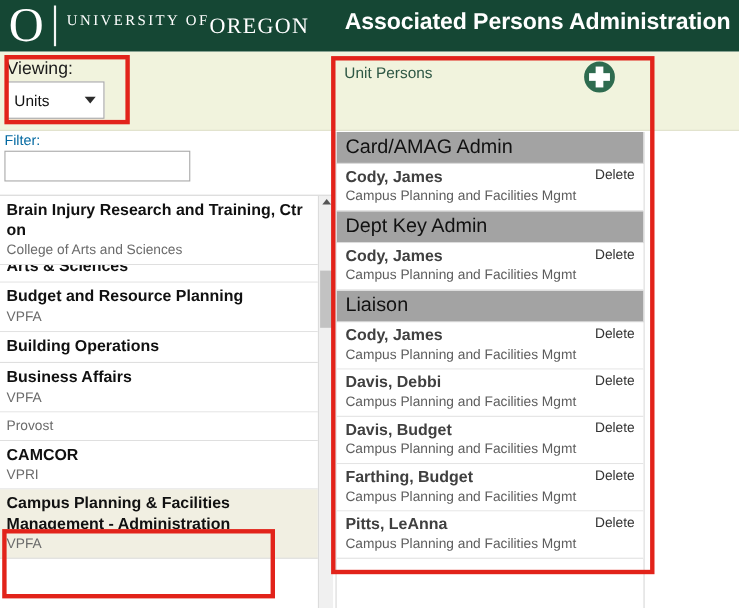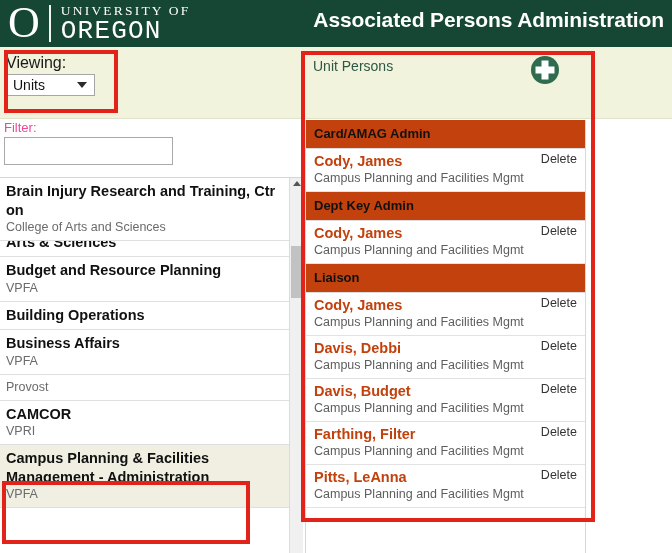--- a/index.html
+++ b/index.html
@@ -44,35 +44,34 @@
   }
   .logo-rule {
     width: 2px;
     height: 37px;
     background: #ffffff;
     margin-right: 10px;
     opacity: 0.95;
   }
   .logo-words {
     display: flex;
-    flex-direction: column;
+    flex-direction: row;
     font-family: "Liberation Serif", serif;
     color: #ffffff;
   }
   .logo-univ {
     font-size: 13.5px;
     letter-spacing: 2.2px;
     line-height: 15px;
     margin-bottom: 0px;
   }
   .logo-oregon {
-    font-size: 26px;
+    font-size: 20px;
     letter-spacing: 1.2px;
     line-height: 26px;
-    font-family: Liberation Mono, monospace;
   }
   .app-title {
     position: absolute;
     right: 8px;
     top: 8px;
     font-size: 21px;
     font-weight: bold;
     color: #ffffff;
     letter-spacing: -0.1px;
     white-space: nowrap;
@@ -102,21 +101,21 @@
   }
   .viewing-label {
     font-size: 16px;
     color: #1a1a1a;
     line-height: 16px;
     margin-bottom: 3px;
   }
   .select-wrap {
     position: relative;
     width: 89px;
-    height: 22px;
+    height: 34px;
     background: #ffffff;
     border: 1px solid #a6a6a6;
     box-sizing: border-box;
     display: flex;
     align-items: center;
   }
   .select-value {
     font-size: 14px;
     color: #111;
     padding-left: 6px;
@@ -131,21 +130,21 @@
     border-right: 5px solid transparent;
     border-top: 6px solid #2b2b2b;
   }
   .filter-area {
     position: absolute;
     left: 4px; top: 73px;
     width: 180px;
   }
   .filter-label {
     font-size: 13px;
-    color: #ec4899;
+    color: #0369a1;
     line-height: 15px;
     margin-bottom: 2px;
   }
   .filter-input {
     width: 169px;
     height: 28px;
     background: #ffffff;
     border: 1px solid #a9a9a9;
     box-sizing: border-box;
     font-family: "Liberation Sans", sans-serif;
@@ -260,39 +259,39 @@
     left: 0; top: 73px;
     width: 281px;
     height: 450px;
     background: #ffffff;
     border: 1px solid #d8d8d8;
     border-top: none;
     box-sizing: border-box;
     overflow: hidden;
   }
   .group-header {
-    background: #c2410c;
+    background: #a3a3a3;
     border-bottom: 1px solid #dcdcdc;
-    font-size: 13px;
-    font-weight: bold;
+    font-size: 18px;
+    font-weight: normal;
     color: #111111;
     padding: 4px 8px 5px 8px;
     line-height: 19px;
   }
   .person-row {
     position: relative;
     border-bottom: 1px solid #e2e2e2;
     padding: 3px 8px 5px 8px;
     background: #ffffff;
     box-sizing: border-box;
   }
   .person-name {
     font-size: 14.5px;
     font-weight: bold;
-    color: #c2410c;
+    color: #404040;
     line-height: 19px;
   }
   .person-unit {
     font-size: 12.5px;
     color: #5e5e5e;
     line-height: 15px;
   }
   .delete-link {
     position: absolute;
     right: 8px;
@@ -421,21 +420,21 @@
           <div class="person-name">Davis, Debbi</div>
           <div class="person-unit">Campus Planning and Facilities Mgmt</div>
           <a class="delete-link" href="#">Delete</a>
         </div>
         <div class="person-row">
           <div class="person-name">Davis, Budget</div>
           <div class="person-unit">Campus Planning and Facilities Mgmt</div>
           <a class="delete-link" href="#">Delete</a>
         </div>
         <div class="person-row">
-          <div class="person-name">Farthing, Filter</div>
+          <div class="person-name">Farthing, Budget</div>
           <div class="person-unit">Campus Planning and Facilities Mgmt</div>
           <a class="delete-link" href="#">Delete</a>
         </div>
         <div class="person-row">
           <div class="person-name">Pitts, LeAnna</div>
           <div class="person-unit">Campus Planning and Facilities Mgmt</div>
           <a class="delete-link" href="#">Delete</a>
         </div>
       </div>
   </div>

